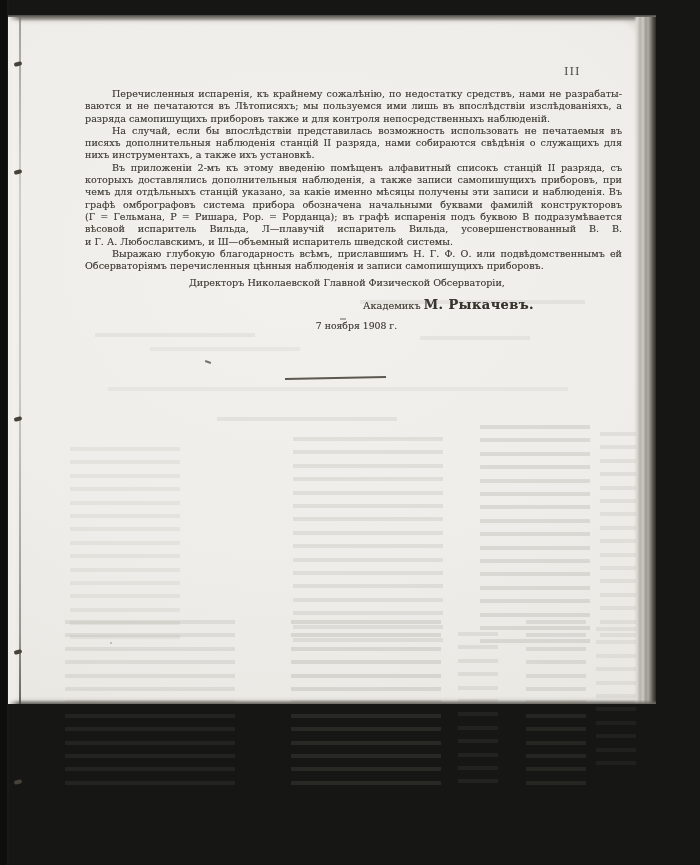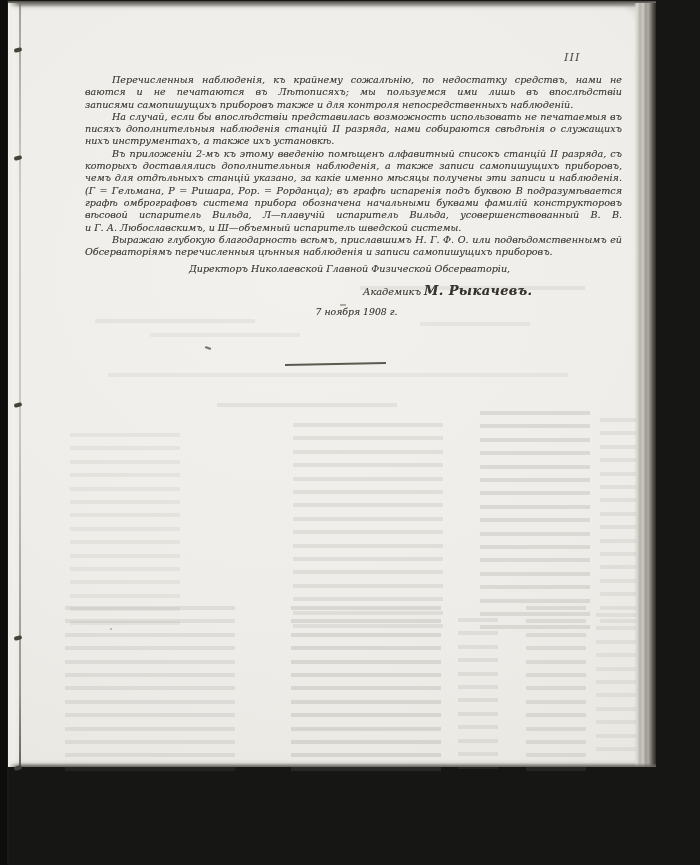--- a/index.html
+++ b/index.html
@@ -10,26 +10,25 @@
     font-family: "DejaVu Serif", serif;
   }
   .scan {
     position: absolute; left: 0; top: 0;
     width: 700px; height: 865px;
     background: linear-gradient(90deg, #0e0e0d 0 7px, #1a1a18 7px 9px, transparent 9px),
                 #161615;
   }
   
   .page {
-    position: absolute; left: 8px; top: 3px;
-    width: 648px; height: 764px;
+    position: absolute; left: 8px; top: 17px;
+    width: 648px; height: 687px;
     background:
       radial-gradient(ellipse 120% 90% at 45% 35%, #f2f1ed 0%, #eeede9 50%, #e9e8e3 80%, #e0dfda 100%);
     box-shadow: inset 0 3px 4px rgba(95,93,88,.5), inset 0 -3px 4px rgba(110,108,102,.45);
-    font-style: italic;
   }
   .edge-top {
     position: absolute; left: 0; top: -2px; width: 100%; height: 6px;
     background: linear-gradient(to bottom, #4a4843, #8f8c86 55%, rgba(160,157,150,0) 100%);
   }
   .edge-bottom {
     position: absolute; left: 0; bottom: 0; width: 100%; height: 4px;
     background: linear-gradient(to top, #6b6862, rgba(107,104,98,0));
   }
   .corner-tr {
@@ -104,35 +103,35 @@
     <div class="stitch" style="top:45px"></div>
     <div class="stitch" style="top:153px"></div>
     <div class="stitch" style="top:400px"></div>
     <div class="stitch" style="top:633px"></div>
     <div class="stitch" style="top:763px"></div>
 
     <div class="page-number">III</div>
 
     <div class="text">
       <div>
-        <div class="ln first">Перечисленныя наблюденія, къ крайнему сожалѣнію, по недостатку средствъ, нами не разрабаты-</div>
+        <div class="ln first">Перечисленныя испаренія, къ крайнему сожалѣнію, по недостатку средствъ, нами не разрабаты-</div>
         <div class="ln">ваются и не печатаются въ Лѣтописяхъ; мы пользуемся ими лишь въ впослѣдствіи изслѣдованіяхъ, а</div>
-        <div class="ln plast">записями самопишущихъ приборовъ также и для контроля непосредственныхъ наблюденій.</div>
+        <div class="ln plast">разряда самопишущихъ приборовъ также и для контроля непосредственныхъ наблюденій.</div>
       </div>
       <div>
         <div class="ln first">На случай, если бы впослѣдствіи представилась возможность использовать не печатаемыя въ Лѣто-</div>
         <div class="ln">писяхъ дополнительныя наблюденія станцій II разряда, нами собираются свѣдѣнія о служащихъ для</div>
         <div class="ln plast">нихъ инструментахъ, а также ихъ установкѣ.</div>
       </div>
       <div>
         <div class="ln first">Въ приложеніи 2-мъ къ этому введенію помѣщенъ алфавитный списокъ станцій II разряда, съ</div>
         <div class="ln">которыхъ доставлялись дополнительныя наблюденія, а также записи самопишущихъ приборовъ, при</div>
         <div class="ln">чемъ для отдѣльныхъ станцій указано, за какіе именно мѣсяцы получены эти записи и наблюденія. Въ</div>
+        <div class="ln">графѣ омбрографовъ система прибора обозначена начальными буквами фамилій конструкторовъ</div>
         <div class="ln">(Г = Гельмана, Р = Ришара, Рор. = Рорданца); въ графѣ испаренія подъ буквою В подразумѣвается</div>
-        <div class="ln">графѣ омбрографовъ система прибора обозначена начальными буквами фамилій конструкторовъ</div>
         <div class="ln">вѣсовой испаритель Вильда, Л—плавучій испаритель Вильда, усовершенствованный В. В. Лермантовымъ</div>
         <div class="ln plast">и Г. А. Любославскимъ, и Ш—объемный испаритель шведской системы.</div>
       </div>
       <div>
         <div class="ln first">Выражаю глубокую благодарность всѣмъ, приславшимъ Н. Г. Ф. О. или подвѣдомственнымъ ей</div>
         <div class="ln plast">Обсерваторіямъ перечисленныя цѣнныя наблюденія и записи самопишущихъ приборовъ.</div>
       </div>
 
       <div class="director">Директоръ Николаевской Главной Физической Обсерваторіи,</div>
       <div class="sigline">

